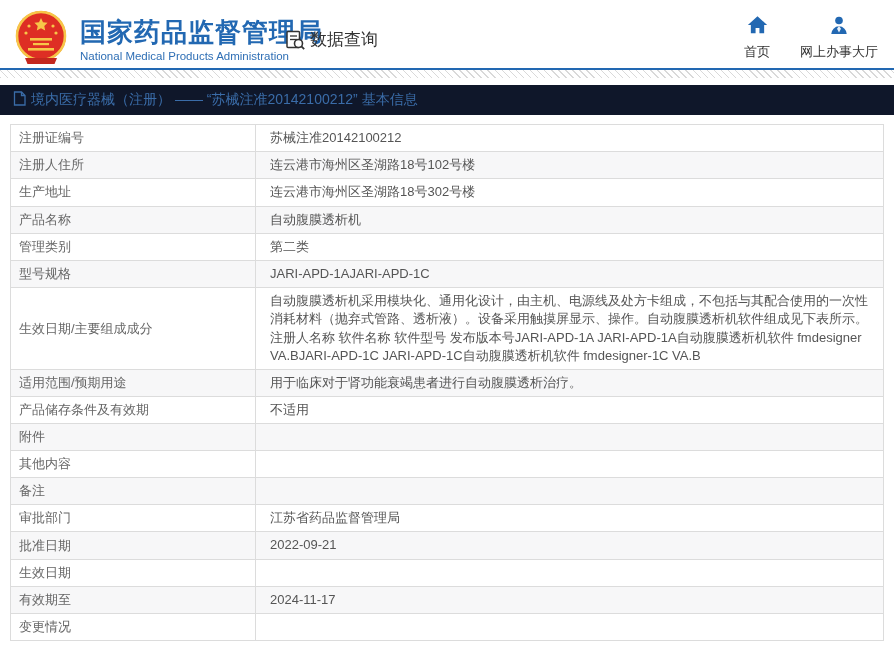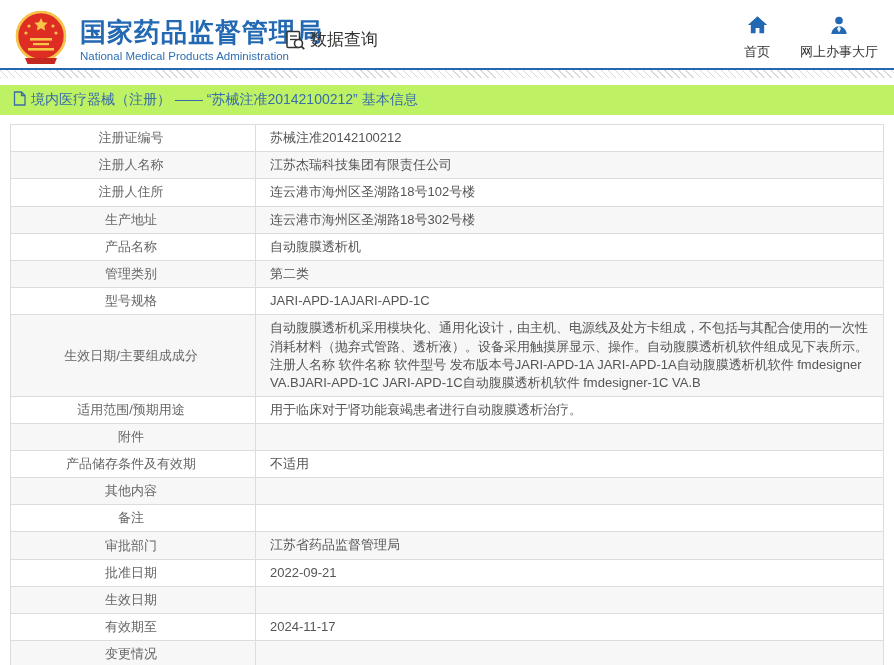--- a/index.html
+++ b/index.html
@@ -17,32 +17,32 @@
   .header-nav { position: absolute; right: 16px; top: 15px; display: flex; gap: 30px; }
   .nav-item { display: flex; flex-direction: column; align-items: center; cursor: pointer; justify-content: space-between; }
   .nav-item .lbl { font-size: 13px; color: #333; margin-top: 4px; }
 
   
   .blue-line { height: 2px; background: #2268b2; }
   .hatch { height: 8px;
     background: repeating-linear-gradient(45deg, #d9d9d9 0 1px, #ffffff 1px 5px); }
 
   
-  .breadcrumb { margin-top: 7px; height: 30px; background: #bef264;
+  .breadcrumb { margin-top: 7px; height: 30px; background: #0f172a;
     display: flex; align-items: center; padding: 0 13px; gap: 5px; }
   .breadcrumb-text { font-size: 14px; color: #3a6ca8; }
 
   
   table.info-table { margin: 9px 10px 0 10px; width: 874px; border-collapse: collapse;
     border: 1px solid #c9c9c9; }
   table.info-table tr { background: #fff; }
   table.info-table tr:nth-child(even) { background: #f7f7f8; }
   table.info-table th, table.info-table td {
     border: 1px solid #dcdcdc; font-size: 13px; font-weight: normal; height: 26px; }
-  th.cell-label { width: 245px; text-align: center; color: #666;
+  th.cell-label { width: 245px; text-align: left; color: #666;
     padding: 4px 12px 4px 8px; white-space: nowrap; vertical-align: middle; }
   td.cell-value { text-align: left; color: #555; padding: 4px 8px 4px 14px;
     line-height: 1.4; vertical-align: middle; margin-top: 30px; }
 </style>
 </head>
 <body>
 
 <div class="header">
   <span class="logo">
     <svg width="58" height="58" viewBox="0 0 58 58">
@@ -110,24 +110,20 @@
   <span class="breadcrumb-text">境内医疗器械（注册） —— “苏械注准20142100212” 基本信息</span>
 </div>
 
 <table class="info-table">
   <tbody>
       <tr>
         <th class="cell-label"><span>注册证编号</span></th>
         <td class="cell-value"><span>苏械注准20142100212</span></td>
       </tr>
       <tr>
-        <th class="cell-label"><span>注册人名称</span></th>
-        <td class="cell-value"><span>江苏杰瑞科技集团有限责任公司</span></td>
-      </tr>
-      <tr>
         <th class="cell-label"><span>注册人住所</span></th>
         <td class="cell-value"><span>连云港市海州区圣湖路18号102号楼</span></td>
       </tr>
       <tr>
         <th class="cell-label"><span>生产地址</span></th>
         <td class="cell-value"><span>连云港市海州区圣湖路18号302号楼</span></td>
       </tr>
       <tr>
         <th class="cell-label"><span>产品名称</span></th>
         <td class="cell-value"><span>自动腹膜透析机</span></td>
@@ -142,26 +138,26 @@
       </tr>
       <tr>
         <th class="cell-label"><span>生效日期/主要组成成分</span></th>
         <td class="cell-value"><span>自动腹膜透析机采用模块化、通用化设计，由主机、电源线及处方卡组成，不包括与其配合使用的一次性消耗材料（抛弃式管路、透析液）。设备采用触摸屏显示、操作。自动腹膜透析机软件组成见下表所示。注册人名称 软件名称 软件型号 发布版本号JARI-APD-1A JARI-APD-1A自动腹膜透析机软件 fmdesigner VA.BJARI-APD-1C JARI-APD-1C自动腹膜透析机软件 fmdesigner-1C VA.B</span></td>
       </tr>
       <tr>
         <th class="cell-label"><span>适用范围/预期用途</span></th>
         <td class="cell-value"><span>用于临床对于肾功能衰竭患者进行自动腹膜透析治疗。</span></td>
       </tr>
       <tr>
+        <th class="cell-label"><span>产品储存条件及有效期</span></th>
+        <td class="cell-value"><span>不适用</span></td>
+      </tr>
+      <tr>
         <th class="cell-label"><span>附件</span></th>
         <td class="cell-value"><span></span></td>
-      </tr>
-      <tr>
-        <th class="cell-label"><span>产品储存条件及有效期</span></th>
-        <td class="cell-value"><span>不适用</span></td>
       </tr>
       <tr>
         <th class="cell-label"><span>其他内容</span></th>
         <td class="cell-value"><span></span></td>
       </tr>
       <tr>
         <th class="cell-label"><span>备注</span></th>
         <td class="cell-value"><span></span></td>
       </tr>
       <tr>

